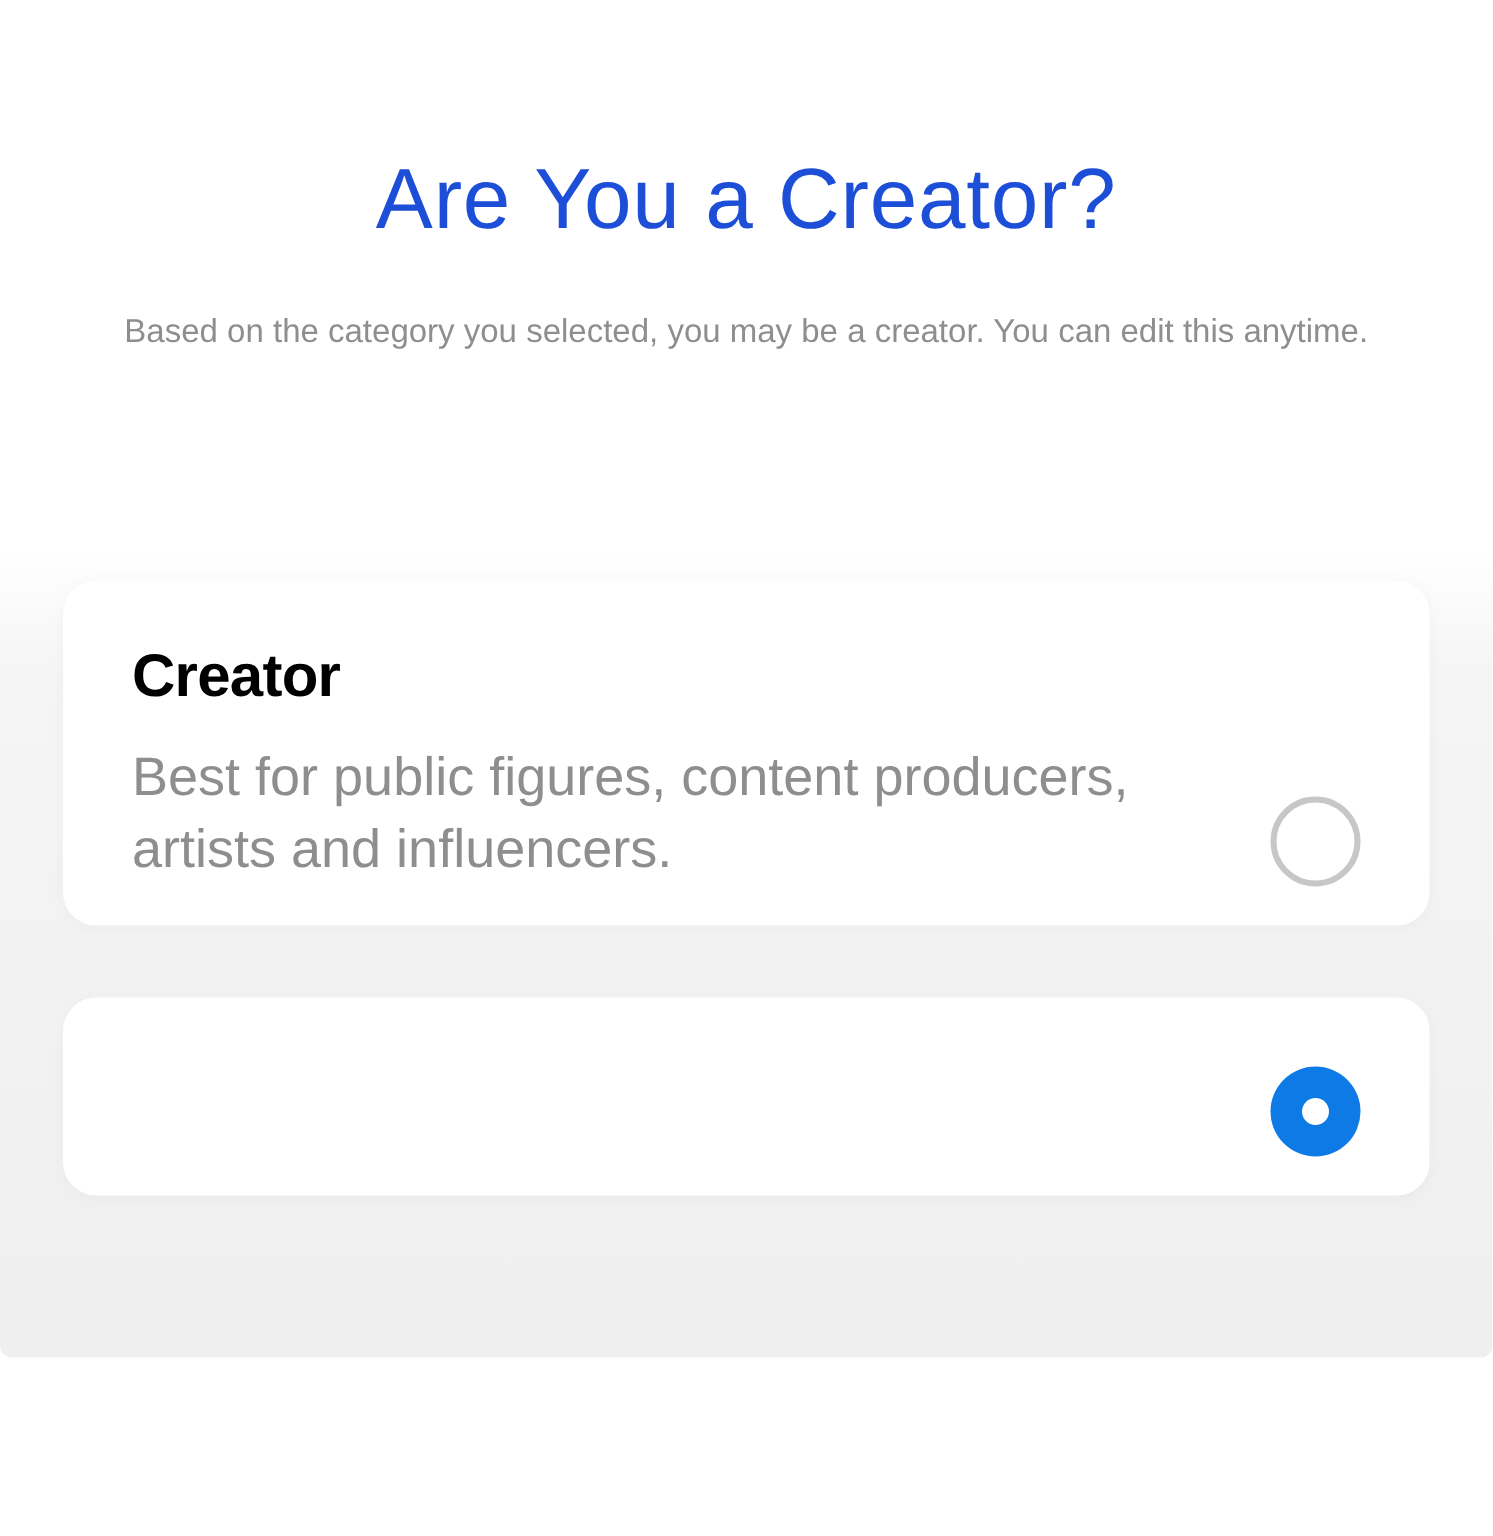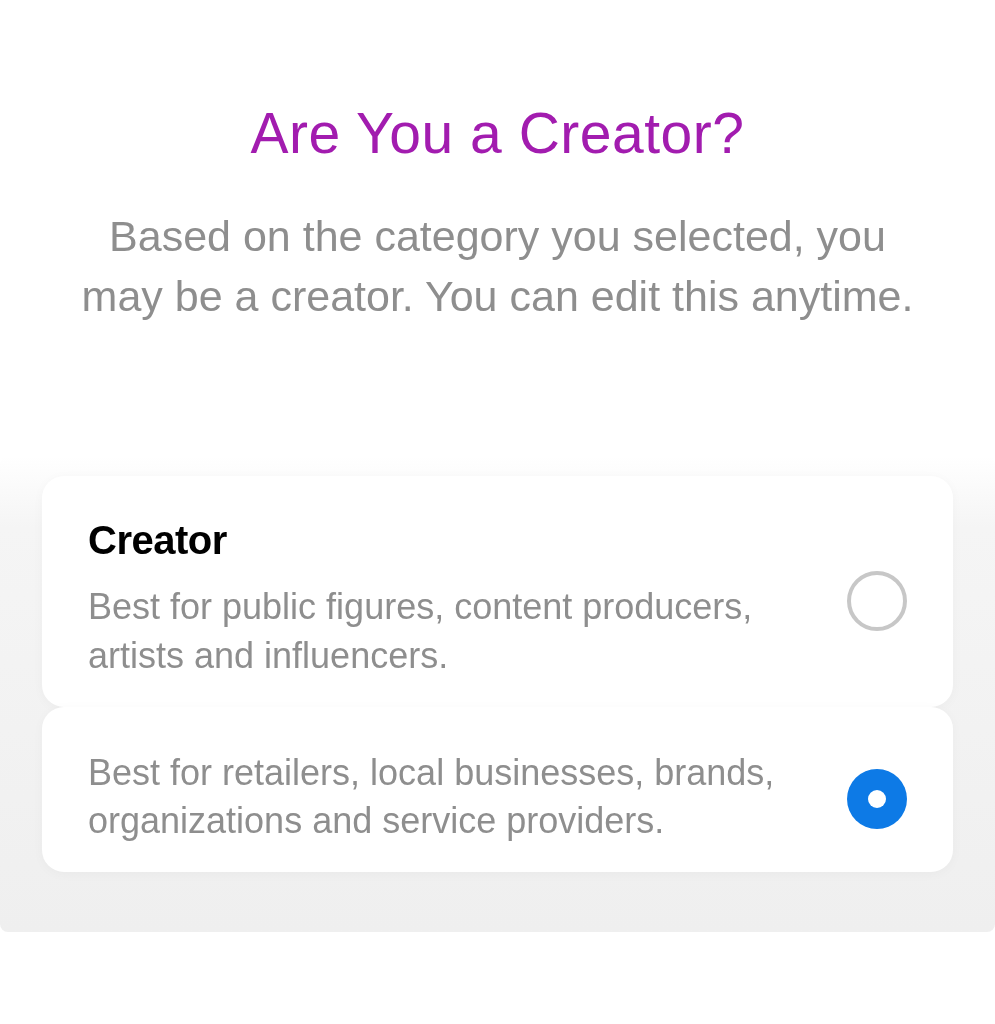--- a/index.html
+++ b/index.html
@@ -15,48 +15,49 @@
       position: relative;
     }
     .container {
       width: 100%;
       height: 100%;
       padding-top: 100px;
     }
     .page-title {
       font-size: 57px;
       font-weight: 400;
-      color: #a21caf;
+      color: #1d4ed8;
       text-align: center;
       letter-spacing: 0.5px;
       margin-bottom: 40px;
     }
     .page-subtitle {
-      font-size: 43px;
+      font-size: 22px;
       font-weight: 400;
       color: #8e8e8e;
       text-align: center;
       line-height: 1.4;
       padding: 0 78px;
     }
     .options-wrapper {
       margin-top: 130px;
       padding: 0 42px;
       background: linear-gradient(to bottom, #ffffff 0%, #f5f5f5 15%, #efefef 100%);
       padding-bottom: 60px;
       padding-top: 20px;
       border-radius: 8px;
     }
     .option-card {
       background: #ffffff;
       border-radius: 22px;
       padding: 42px 46px 26px 46px;
+      margin-bottom: 48px;
       box-shadow: 0 2px 12px rgba(0,0,0,0.03);
       display: flex;
-      align-items: center;
+      align-items: flex-end;
       justify-content: space-between;
       cursor: pointer;
     }
     .option-content {
       flex: 1;
       padding-right: 40px;
     }
     .option-title {
       font-size: 40px;
       font-weight: 700;
@@ -110,19 +111,18 @@
     <div class="option-card">
       <div class="option-content">
         <div class="option-title">Creator</div>
         <div class="option-description">Best for public figures, content producers, artists and influencers.</div>
       </div>
       <div class="radio radio-unselected"></div>
     </div>
 
     <div class="option-card">
       <div class="option-content">
-        <div class="option-description">Best for retailers, local businesses, brands, organizations and service providers.</div>
       </div>
       <div class="radio radio-selected"></div>
     </div>
 
   </div>
 </div>
 
 </body></html>

